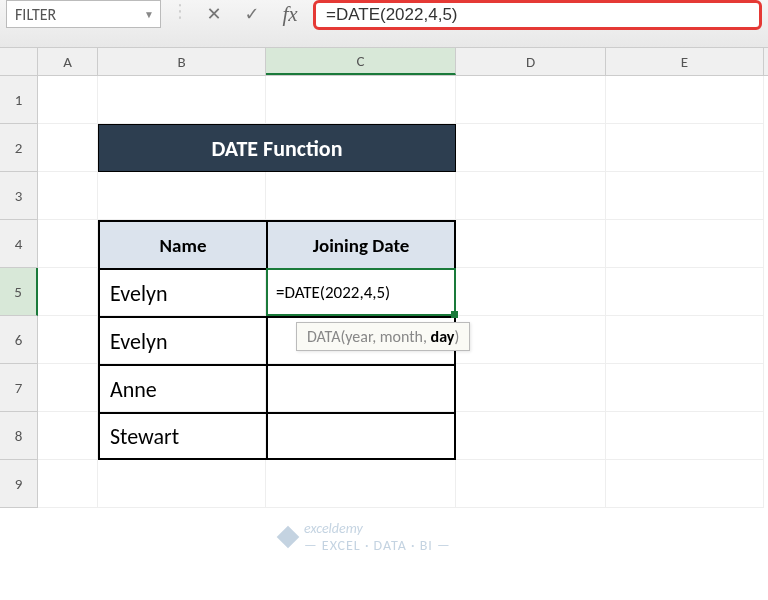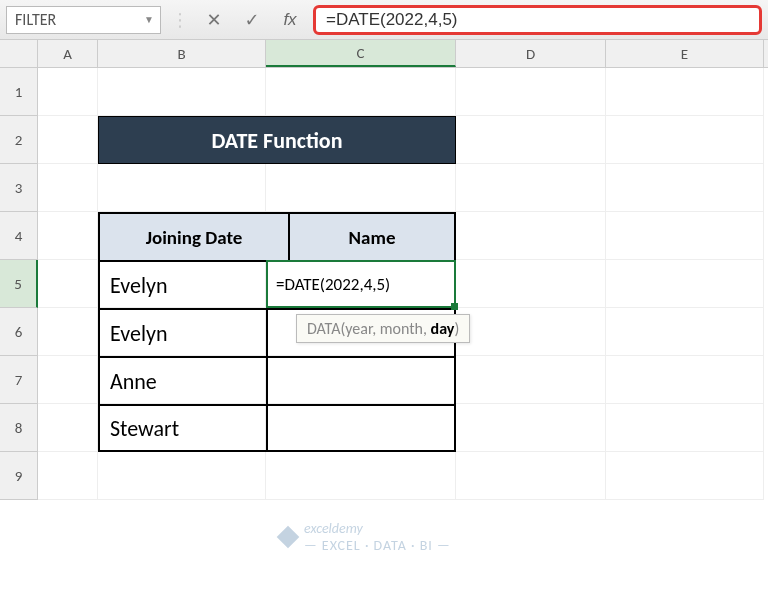--- a/index.html
+++ b/index.html
@@ -1,25 +1,25 @@
 <!DOCTYPE html>
 <html><head>
   <meta charset="utf-8">
   <style>
     * { box-sizing: border-box; margin: 0; padding: 0; }
     body { font-family: Calibri, Arial, sans-serif; background: #fff; width: 768px; height: 600px; overflow: hidden; position: relative; }
     
-    .formula-bar { display: flex; align-items: center; height: 40px; background: linear-gradient(#f5f5f5, #e8e8e8); border-bottom: 1px solid #ccc; padding: 0 6px; gap: 8px; }
+    .formula-bar { display: flex; height: 48px; background: linear-gradient(#f5f5f5, #e8e8e8); border-bottom: 1px solid #ccc; padding: 0 6px; gap: 8px; }
     .name-box { width: 155px; height: 28px; background: #fff; border: 1px solid #bbb; display: flex; align-items: center; padding: 0 8px; font-size: 16px; color: #555; position: relative; }
     .name-box-chevron { position: absolute; right: 6px; color: #888; font-size: 10px; }
     .fb-divider { color: #ccc; font-size: 18px; margin: 0 2px; }
     .fb-btn { width: 30px; height: 28px; display: flex; align-items: center; justify-content: center; color: #888; font-size: 18px; }
     .fb-btn.cancel { color: #777; }
     .fb-btn.enter { color: #777; }
-    .fb-btn.fx { font-style: italic; font-family: Liberation Sans, sans-serif; color: #666; font-size: 17px; }
+    .fb-btn.fx { font-style: italic; font-family: Liberation Serif, serif; color: #666; font-size: 21px; }
     .formula-input-wrap { flex: 1; height: 30px; display: flex; align-items: center; background: #fff; border: 3px solid #e53935; border-radius: 6px; padding: 0 10px; }
     .formula-input { font-size: 17px; color: #333; background: transparent; border: none; width: 100%; outline: none; }
     
     .grid-wrap { position: relative; }
     .col-headers { display: flex; height: 28px; background: #f0f0f0; border-bottom: 1px solid #ccc; }
     .corner { width: 38px; border-right: 1px solid #ccc; background: #f0f0f0; }
     .col-h { display: flex; align-items: center; justify-content: center; font-size: 15px; color: #555; border-right: 1px solid #ccc; background: #f0f0f0; }
     .col-h.active { background: #d8e8d8; border-bottom: 2px solid #1a7a3a; }
     .col-A { width: 60px; }
     .col-B { width: 168px; }
@@ -157,22 +157,22 @@
         <div class="cell col-B"></div>
         <div class="cell col-C"></div>
         <div class="cell col-D"></div>
         <div class="cell col-E"></div>
       </div>
 
     <div class="title-banner">DATE Function</div>
 
     <div class="data-table">
       <div class="dt-row">
+        <div class="dt-cell dt-header name">Name</div>
         <div class="dt-cell dt-header date">Joining Date</div>
-        <div class="dt-cell dt-header name">Name</div>
       </div>
       <div class="dt-row">
         <div class="dt-cell name">Evelyn</div>
         <div class="dt-cell date"></div>
       </div>
       <div class="dt-row">
         <div class="dt-cell name">Evelyn</div>
         <div class="dt-cell date"></div>
       </div>
       <div class="dt-row">

